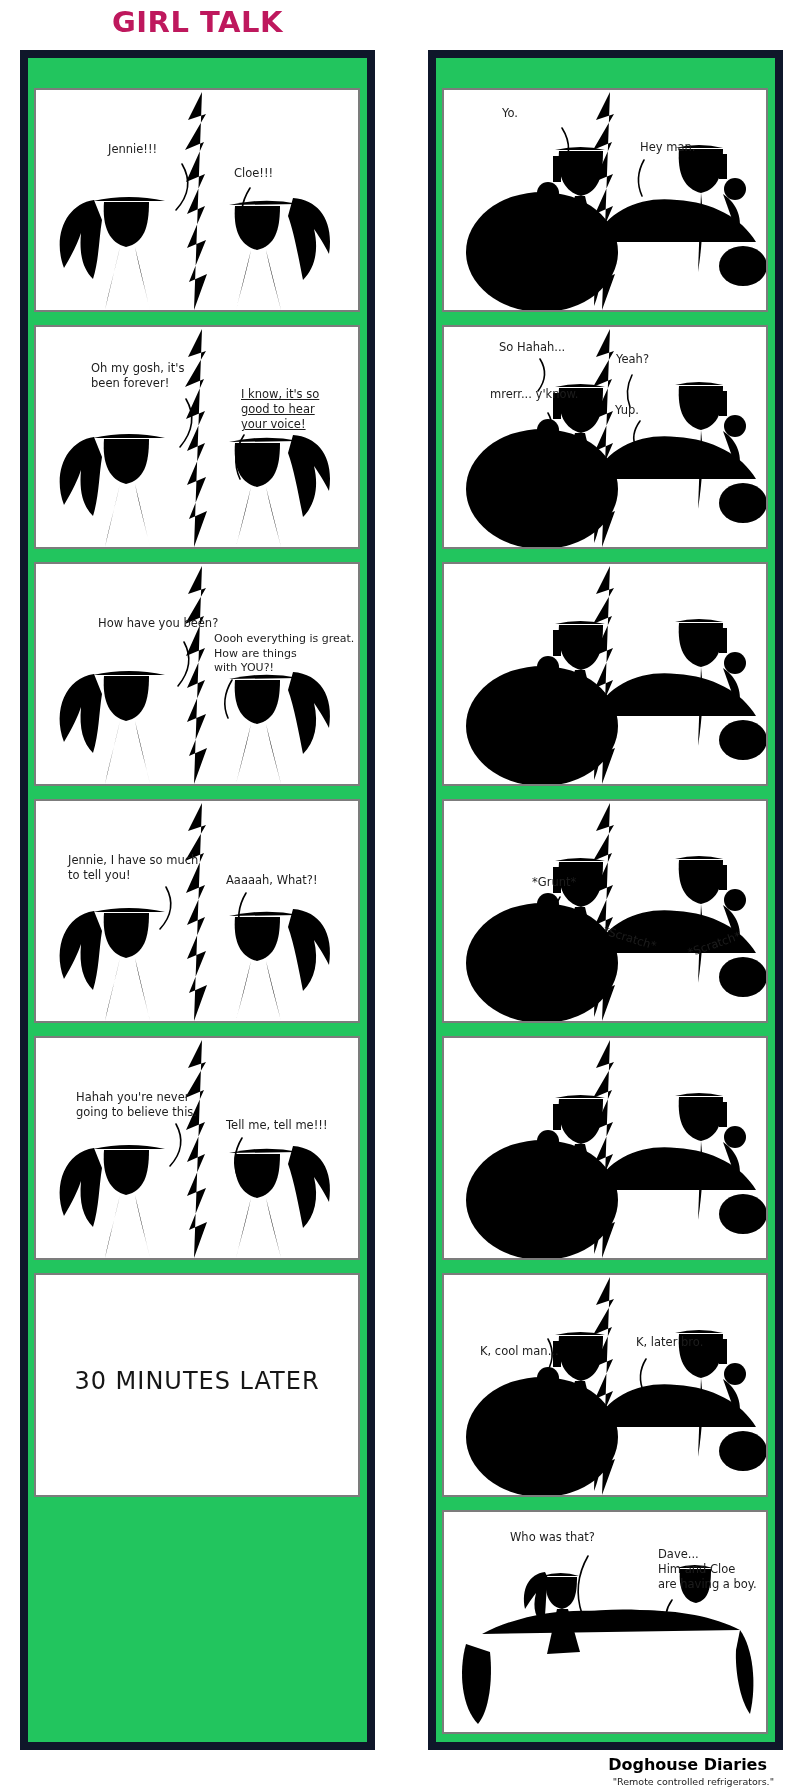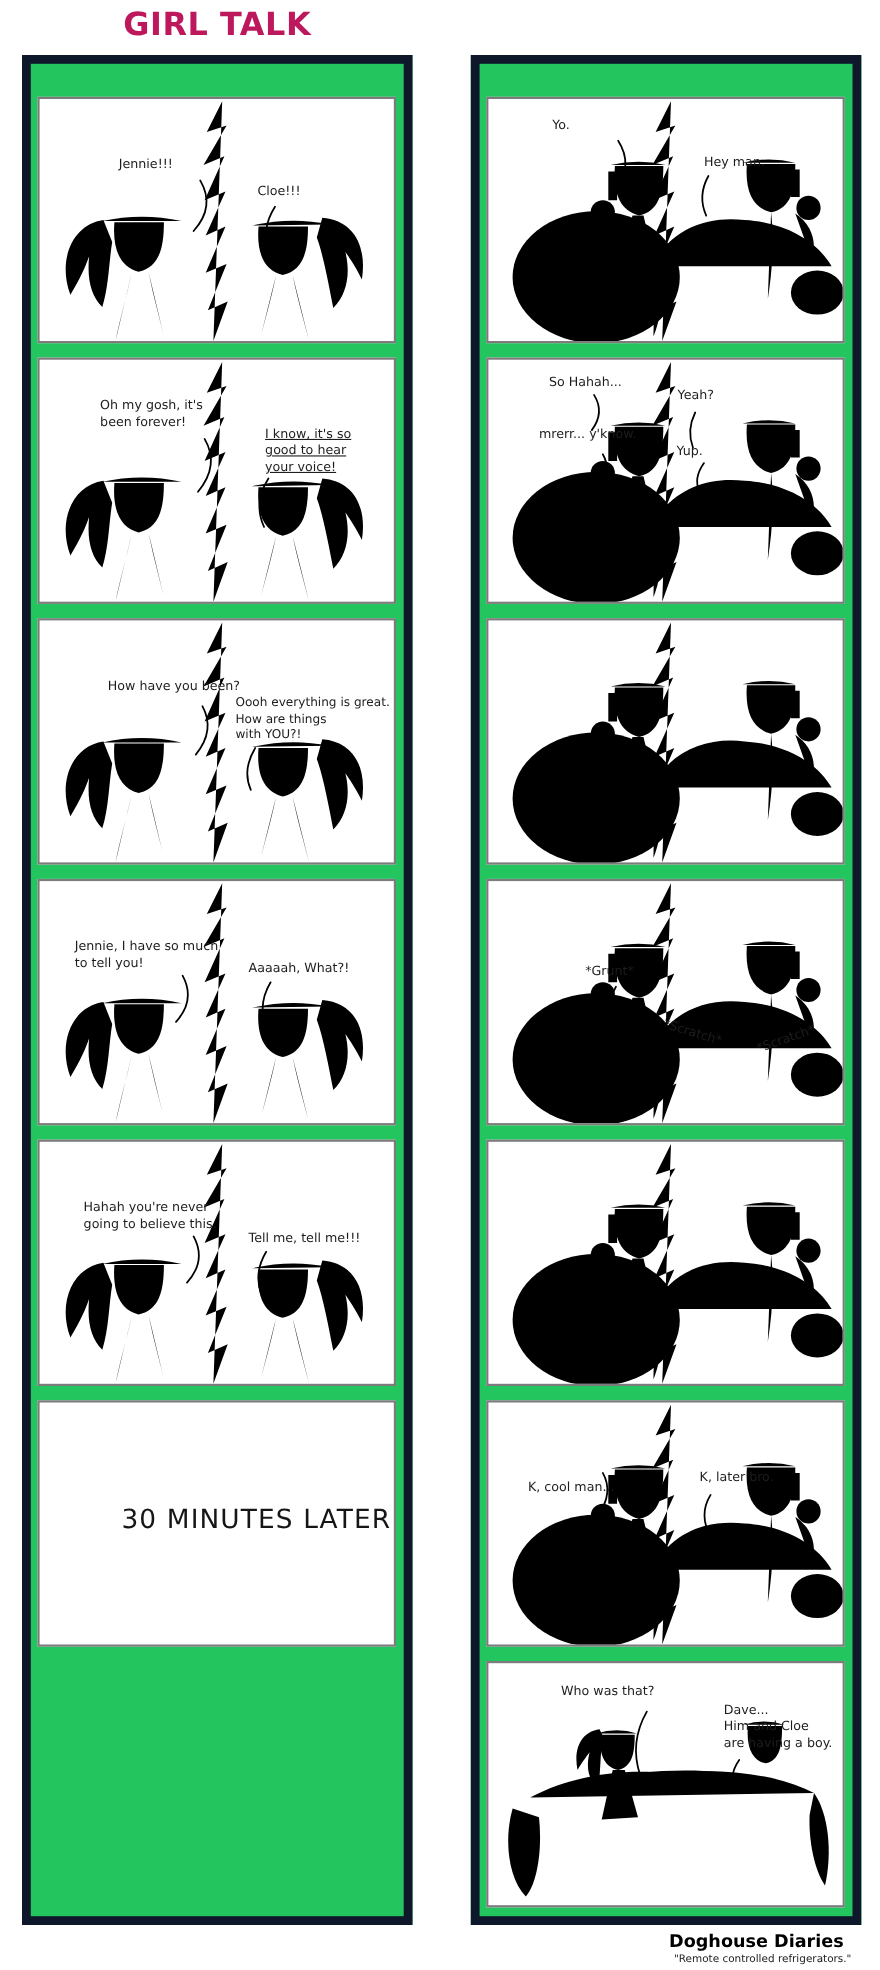--- a/index.html
+++ b/index.html
@@ -13,21 +13,21 @@
   .panel.first{margin-top:30px;}
   .art{position:absolute;left:0;top:0;width:322px;height:220px;}
   .art path,.art ellipse,.art circle{stroke:#000;stroke-width:2;fill:none;
          stroke-linecap:round;stroke-linejoin:round;}
   .art .sline{stroke-width:1.6;}
   .speech{position:absolute;font-size:11.5px;line-height:1.32;color:#1d1d1d;
           white-space:pre-line;z-index:2;}
   .speech.rot-cw{transform:rotate(17deg);}
   .speech.rot-ccw{transform:rotate(-19deg);}
   .big-caption{position:absolute;left:0;top:92px;width:100%;text-align:center;
-               font-size:24px;letter-spacing:1px;color:#161616;white-space:pre-line;margin-left:36px;}
+               font-size:24px;letter-spacing:1px;color:#161616;white-space:pre-line;}
   .footer-title{position:absolute;top:1755px;right:33px;font-size:16px;font-weight:bold;color:#000000;}
   .footer-caption{position:absolute;top:1776px;right:26px;font-size:9.5px;color:#202020;}
 </style>
 </head>
 <body>
 
 <div class="comic">
 
   <svg width="0" height="0" style="position:absolute">
     <defs>

